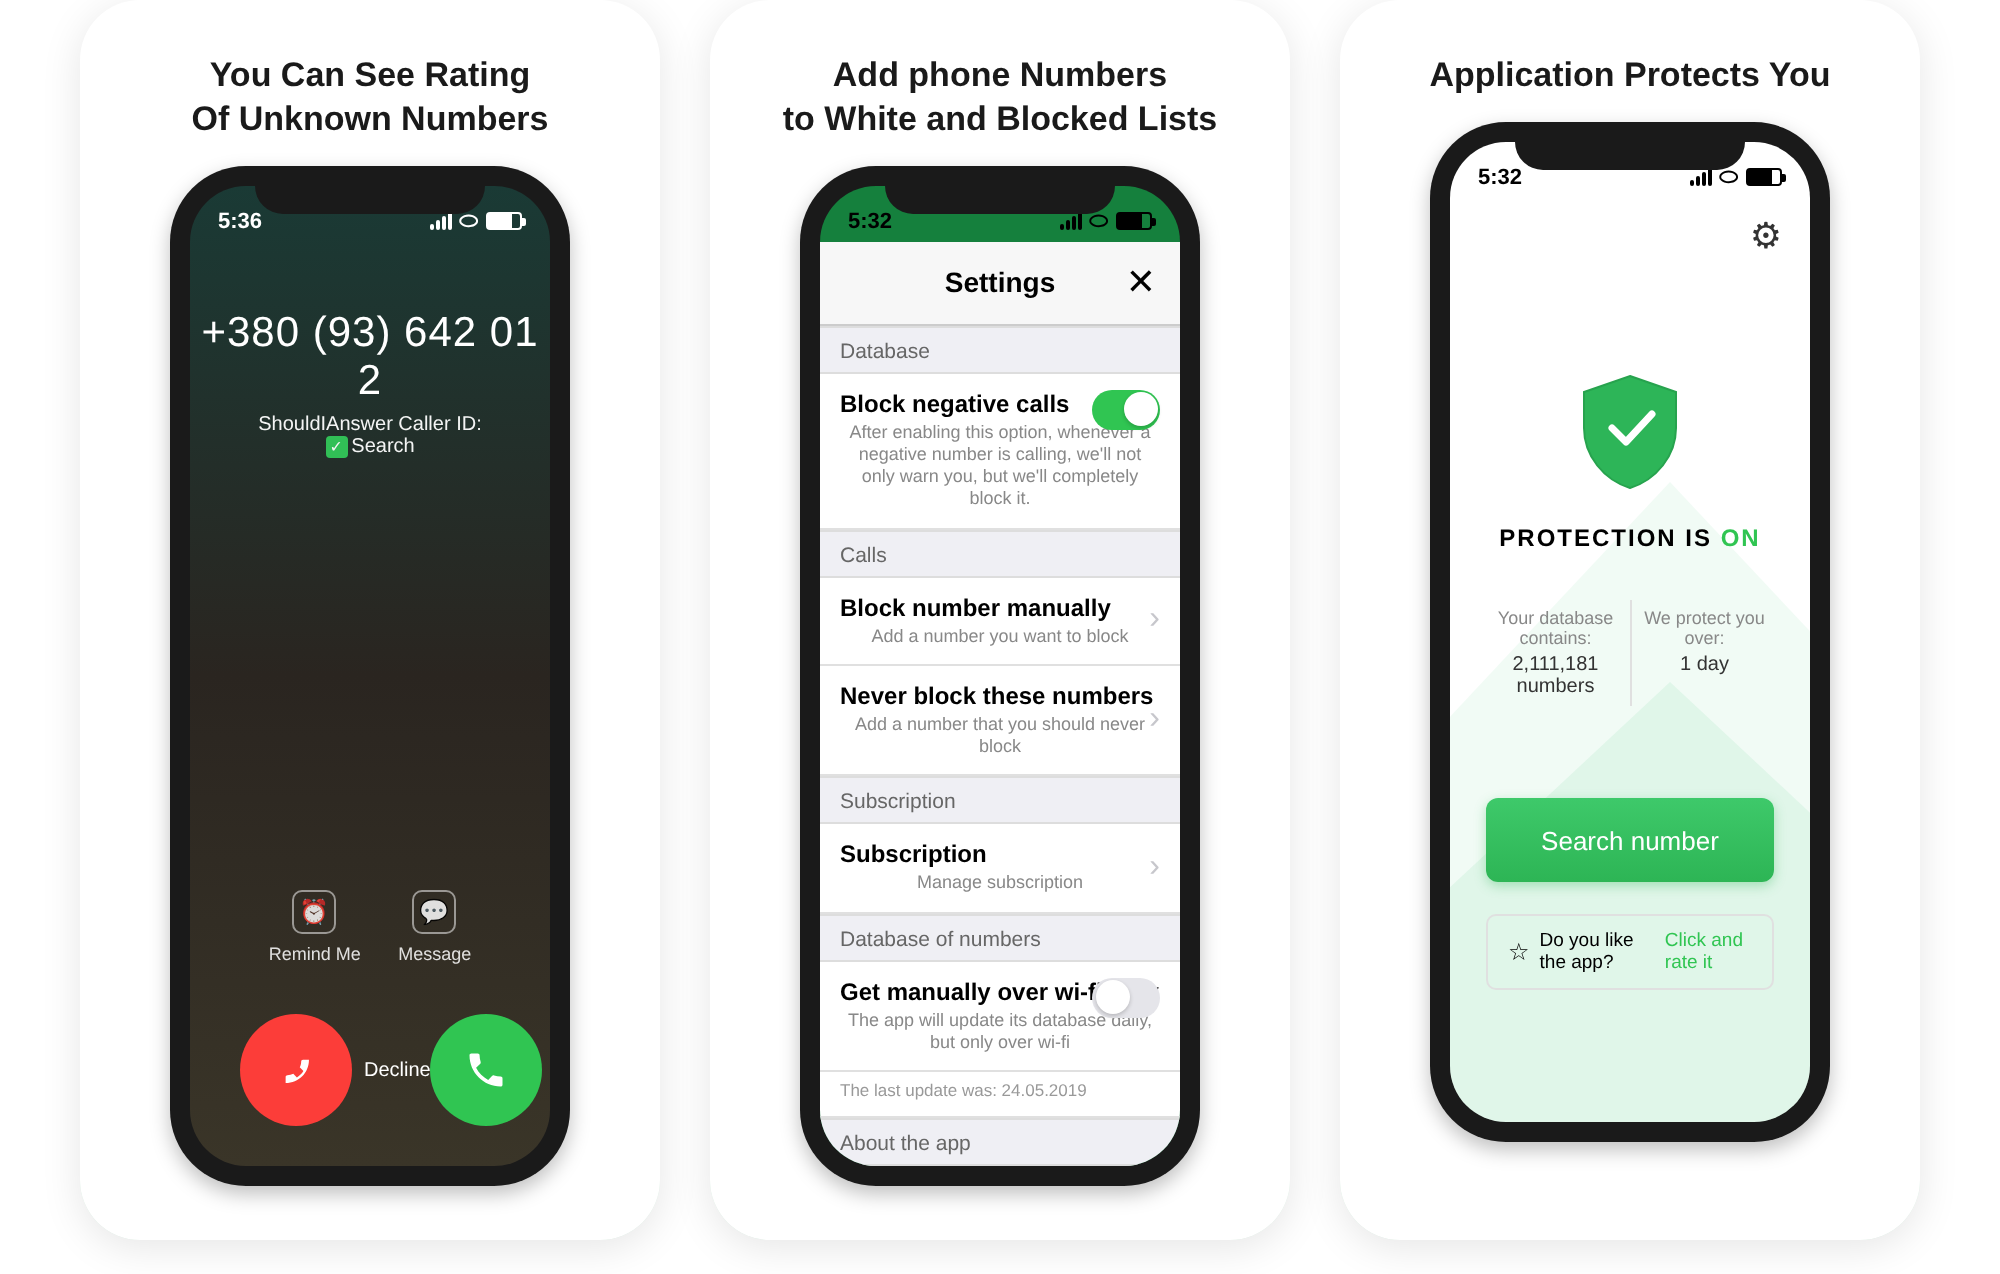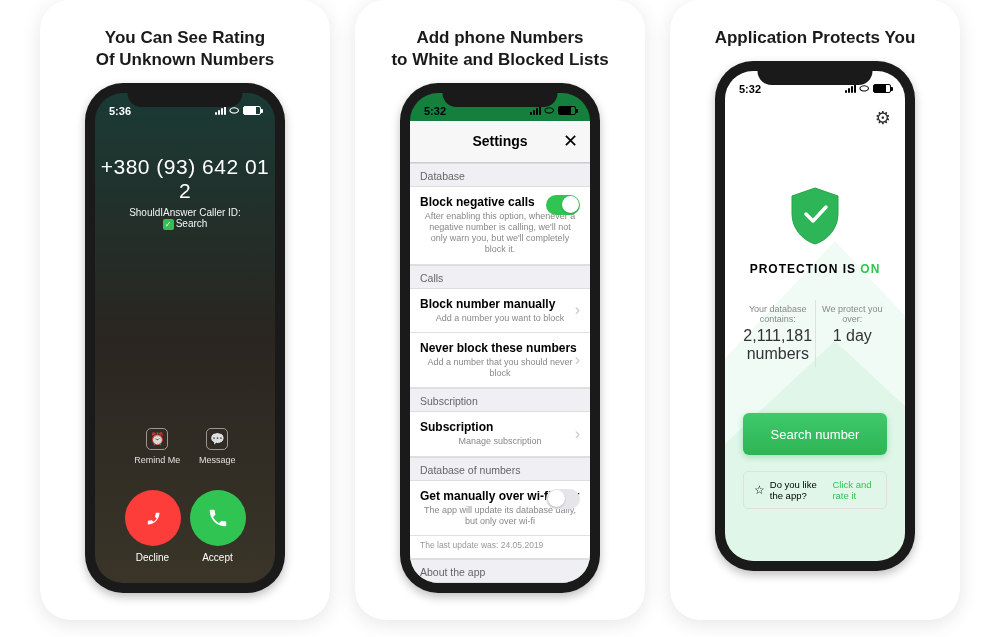--- a/index.html
+++ b/index.html
@@ -25,21 +25,21 @@
   
   .callscr { width: 100%; height: 100%; background: linear-gradient(180deg, #1a3a35 0%, #2a2520 50%, #3a3528 100%); color: #fff; display:flex; flex-direction:column; }
   .num { font-size: 21px; font-weight: 400; text-align: center; margin-top: 62px; letter-spacing: 0.5px; }
   .idrow { text-align: center; font-size: 10px; margin-top: 4px; opacity: 0.95; }
   .idrow .ck { display:inline-flex; width:11px; height:11px; background:#32c759; border-radius:2px; vertical-align:middle; margin-right:2px; align-items:center; justify-content:center; font-size:8px;}
   .actions { margin-top: auto; padding-bottom: 20px; }
   .smallact { display:flex; justify-content:space-around; padding: 0 30px 25px; }
   .sa { display:flex; flex-direction:column; align-items:center; gap:5px; font-size:9px; opacity:0.85; }
   .sa .ic { width:22px; height:22px; border:1px solid rgba(255,255,255,0.6); border-radius:5px; display:flex; align-items:center; justify-content:center; font-size:12px; }
   .bigact { display:flex; justify-content:space-around; padding: 0 25px; }
-  .ba { display:flex; flex-direction:column; align-items:center; gap:6px; font-size:10px; }
+  .ba { display:flex; flex-direction:row; align-items:center; gap:6px; font-size:10px; }
   .circ { width:56px; height:56px; border-radius:50%; display:flex; align-items:center; justify-content:center; }
   .red { background:#fc3d39; }
   .grn { background:#30c552; }
   .phicon { width:22px; height:22px; fill:#fff; }
 
   
   .setscr { width:100%; height:100%; background:#15803d; color:#000; font-size:12px; display:flex; flex-direction:column; }
   .sethead { background:#f7f7f7; border-bottom:0.5px solid #ccc; height:45px; margin-top:28px; display:flex; align-items:center; justify-content:center; position:relative; font-weight:600; font-size:14px;}
   .sethead .x { position:absolute; right:12px; font-size:18px; font-weight:300; }
   .sect { background:#efeff4; color:#666; font-size:10.5px; padding:6px 10px 4px; border-bottom:0.5px solid #ddd; border-top:0.5px solid #ddd;}
@@ -61,21 +61,21 @@
   .gear { position:absolute; top:36px; right:14px; font-size:18px; z-index:5; color:#333; }
   .backtri { position:absolute; bottom:0; left:-40px; right:-40px; height:380px; z-index:0; }
   .shield { width:54px; height:60px; margin: 115px auto 0; z-index:2; position:relative; }
   .shield svg { width:100%; height:100%; }
   .protlbl { text-align:center; font-size:12px; font-weight:700; letter-spacing:1px; margin-top:16px; z-index:2; position:relative; }
   .protlbl .on { color:#30c552; }
   .stats { display:flex; margin:24px 16px 0; z-index:2; position:relative; }
   .stat { flex:1; text-align:center; padding:4px 0; }
   .stat+.stat { border-left:1px solid #e0e0e0; }
   .stat .l { font-size:9px; color:#888; }
-  .stat .v { font-size:16px; color:#333; margin-top:3px; font-weight:500;}
+  .stat .v { font-size:10px; color:#333; margin-top:3px; font-weight:500;}
   .searchbtn { margin:46px 18px 0; height:42px; background:linear-gradient(180deg,#3ec96a,#2db555); border-radius:6px; color:#fff; display:flex; align-items:center; justify-content:center; font-size:13px; font-weight:500; z-index:2; position:relative; box-shadow:0 2px 6px rgba(45,181,85,0.35);}
   .rate { margin:16px 18px 0; border:1px solid #e0e0e0; border-radius:5px; padding:7px 10px; display:flex; align-items:center; gap:5px; font-size:9.5px; z-index:2; position:relative; }
   .rate .star { font-size:12px; }
   .rate .link { color:#30c552; margin-left:auto; }
 
   .cardback { position:absolute; bottom:0; left:0; right:0; height:200px; z-index:-1; }
 </style>
 </head>
 <body>
 

